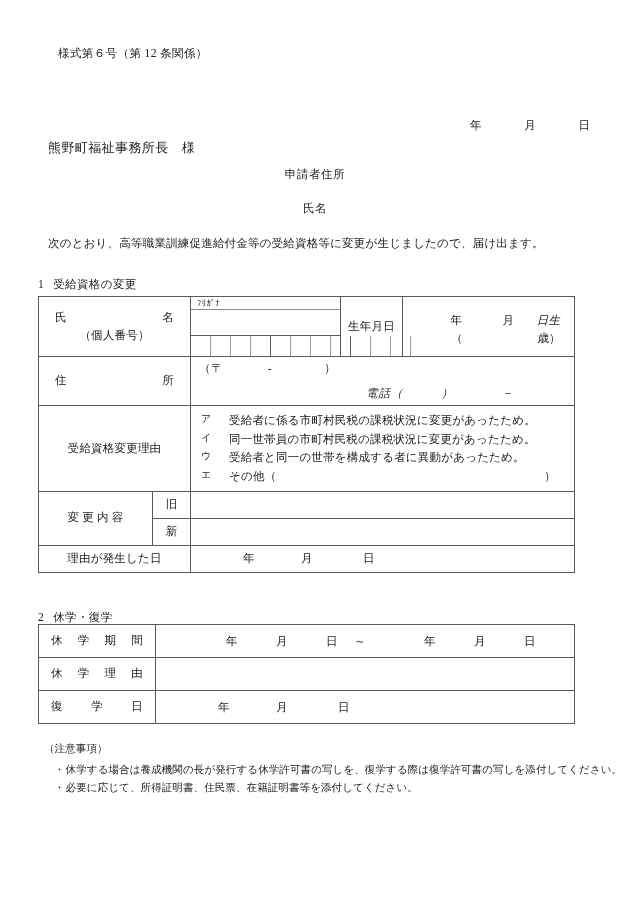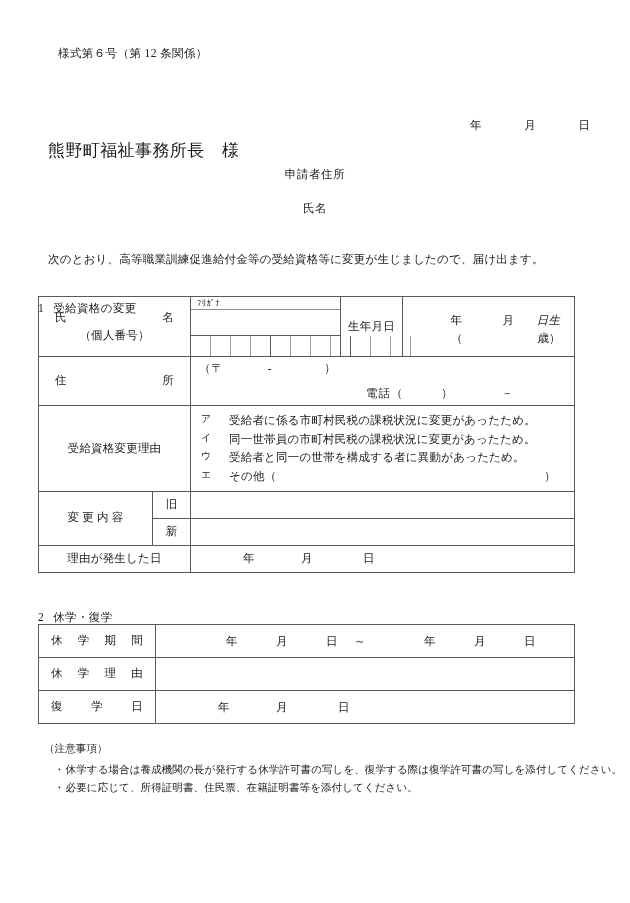--- a/index.html
+++ b/index.html
@@ -48,21 +48,21 @@
     top: 118px;
     width: 120px;
     font-size: 11.5px;
     display: flex;
     justify-content: space-between;
   }
   .addressee {
     position: absolute;
     left: 48px;
     top: 139px;
-    font-size: 17px;
+    font-size: 13px;
     letter-spacing: .4px;
     white-space: nowrap;
   }
   .applicant-addr {
     position: absolute;
     left: 0;
     top: 167px;
     width: 630px;
     text-align: center;
     font-size: 11.5px;
@@ -77,32 +77,31 @@
     font-size: 11.5px;
     letter-spacing: .6px;
   }
   .lead-text {
     position: absolute;
     left: 48px;
     top: 236px;
     font-size: 11.5px;
     letter-spacing: .2px;
     white-space: nowrap;
-    margin-top: 16px;
   }
 
   
   .sec-head {
     position: absolute;
     font-size: 11.5px;
     letter-spacing: .4px;
     white-space: nowrap;
   }
   .sec-head .num { margin-right: 9px; }
-  #sec1-head { left: 38px; top: 277px; margin-top: 24px; }
+  #sec1-head { left: 38px; top: 277px; }
   #sec2-head { left: 38px; top: 610px; }
 
   
   table.form {
     position: absolute;
     border-collapse: collapse;
     table-layout: fixed;
     font-size: 11.5px;
   }
   table.form td {
@@ -167,21 +166,21 @@
   .dob-d { width: 46px; text-align: right; font-style: italic; }
   .dob-age {
     display: flex;
     justify-content: center;
     padding-top: 3px;
   }
   .dob-age .open { width: 46px; text-align: right; }
   .dob-age .close { width: 98px; text-align: right; }
 
   .addr-zip { padding: 4px 0 0 8px; letter-spacing: 1px; }
-  .addr-tel { padding: 10px 60px 4px 0; text-align: right; letter-spacing: 1px; }
+  .addr-tel { padding: 10px 60px 4px 0; text-align: right; letter-spacing: 1px; font-style: italic; }
 
   .reason-list { padding: 5px 8px 5px 10px; }
   .reason-row {
     display: flex;
     line-height: 1.62;
     letter-spacing: .2px;
   }
   .reason-row .mk {
     width: 28px;
     flex: 0 0 28px;

